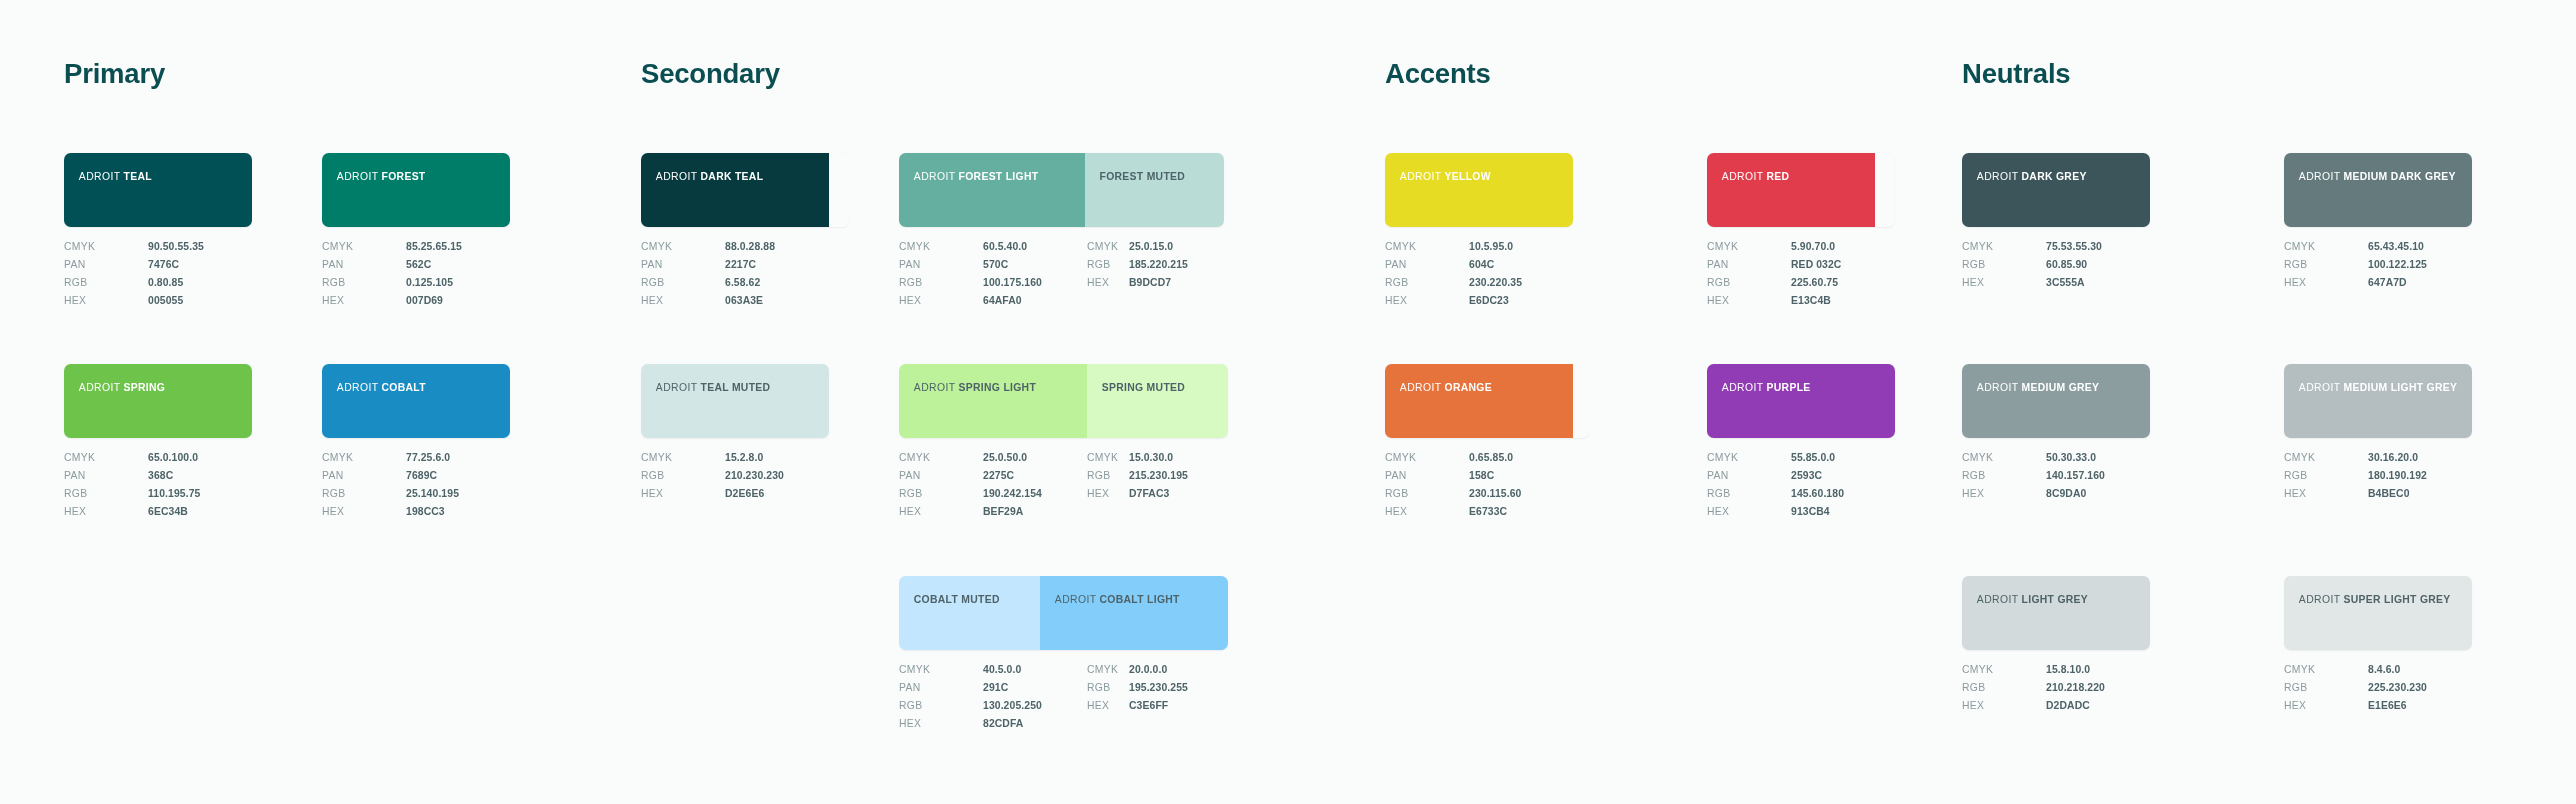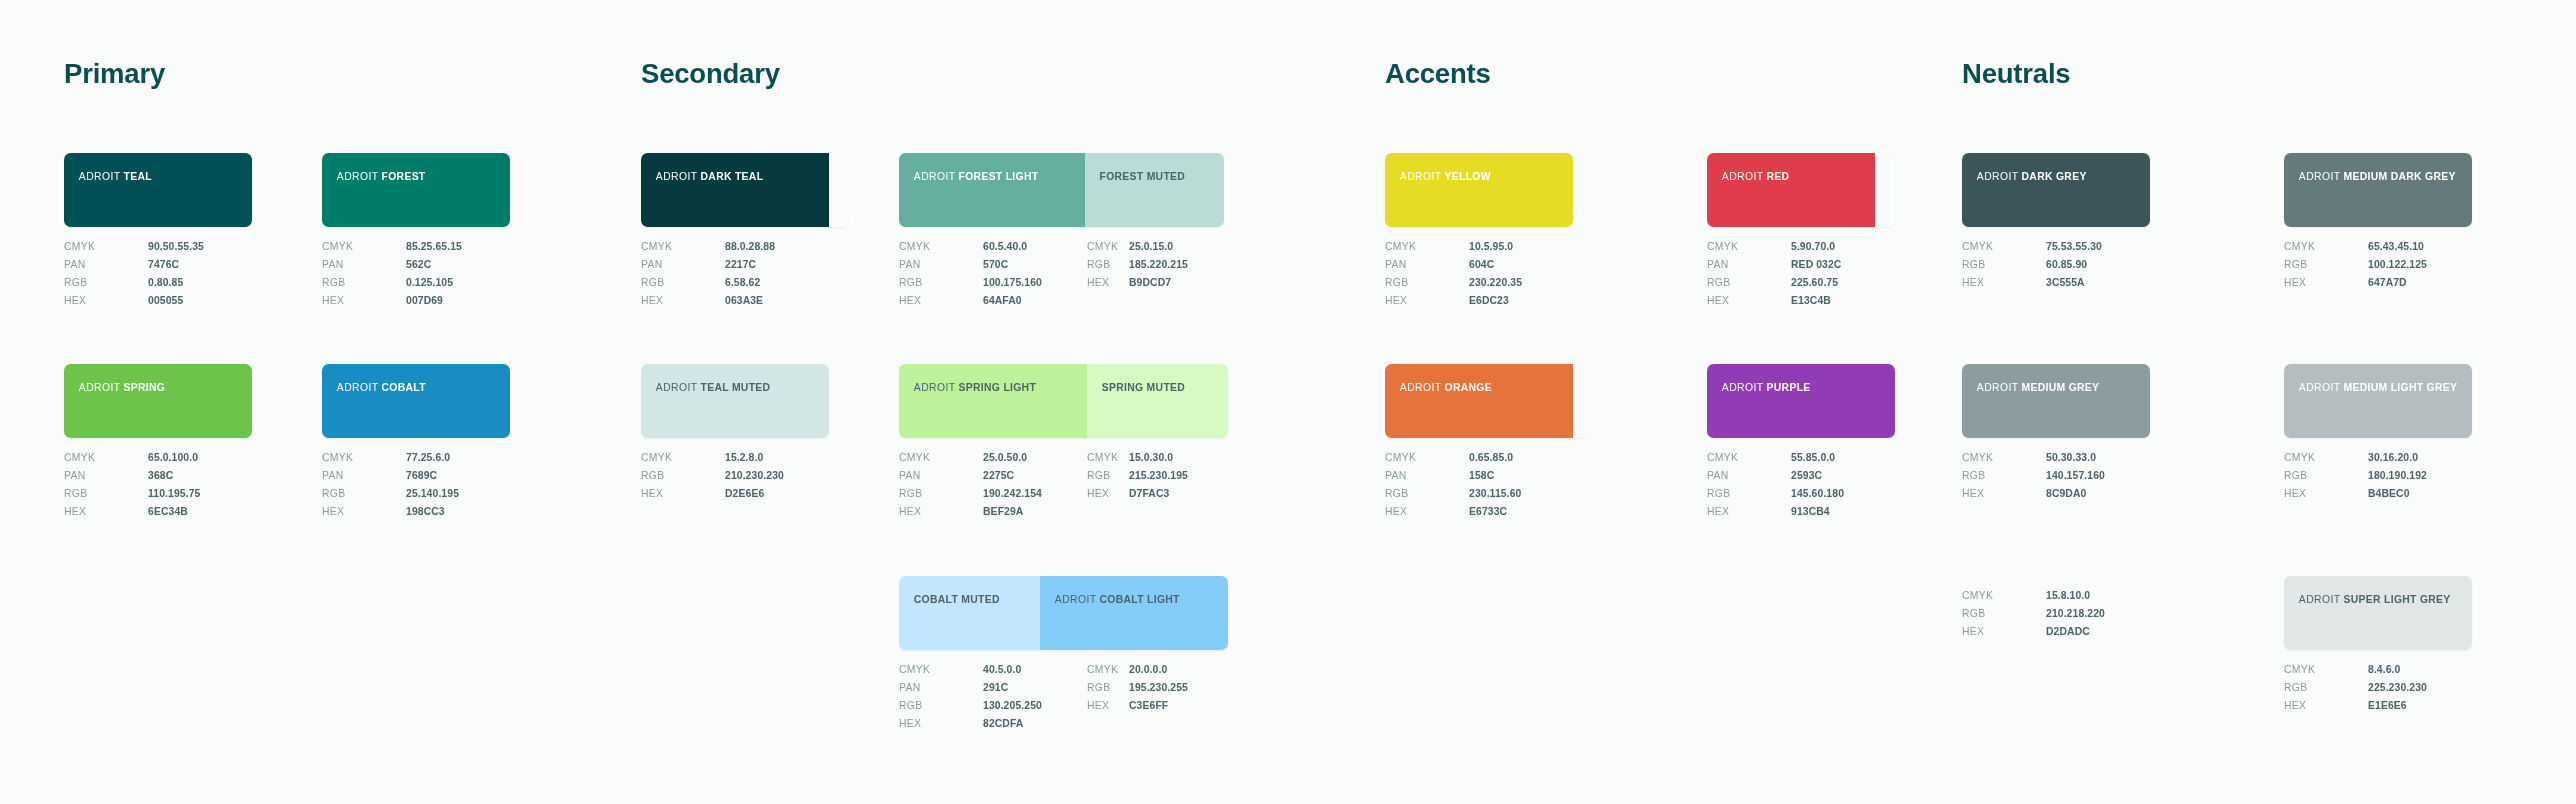--- a/index.html
+++ b/index.html
@@ -602,20 +602,25 @@
               <span class="spec-val" style="color: rgb(77, 99, 104);">180.190.192</span>
             </div>
             <div class="spec-row">
               <span class="spec-key" style="width: 84px; color: rgb(138, 154, 157);">HEX</span>
               <span class="spec-val" style="color: rgb(77, 99, 104);">B4BEC0</span>
             </div>
           </div>
         </div>
       </div>
       <div class="row row-2" style="left: 0px; width: 188px;">
+        <div class="chips" style="width: 188px;">
+          <div class="chip" style="width: 188px; background: rgb(210, 218, 220);">
+            <div class="chip-label" style="color: rgb(77, 99, 104);"><span>ADROIT</span> <b>LIGHT GREY</b></div>
+          </div>
+        </div>
         <div class="specs">
           <div class="spec-block" style="width: 188px;">
             <div class="spec-row">
               <span class="spec-key" style="width: 84px; color: rgb(138, 154, 157);">CMYK</span>
               <span class="spec-val" style="color: rgb(77, 99, 104);">15.8.10.0</span>
             </div>
             <div class="spec-row">
               <span class="spec-key" style="width: 84px; color: rgb(138, 154, 157);">RGB</span>
               <span class="spec-val" style="color: rgb(77, 99, 104);">210.218.220</span>
             </div>

